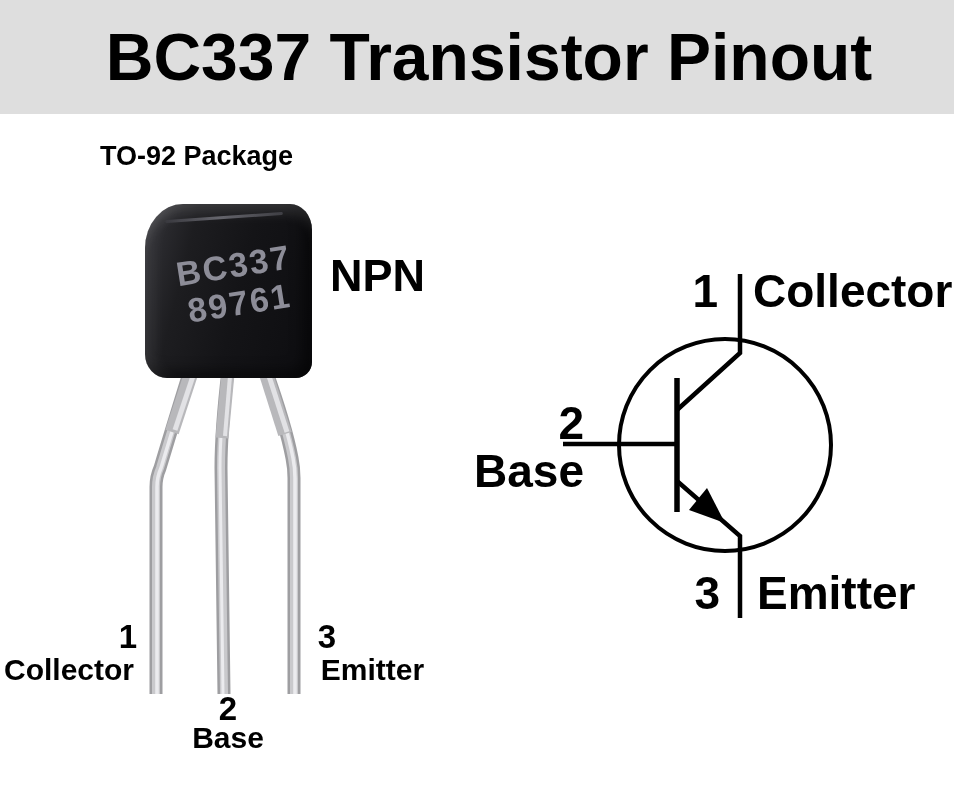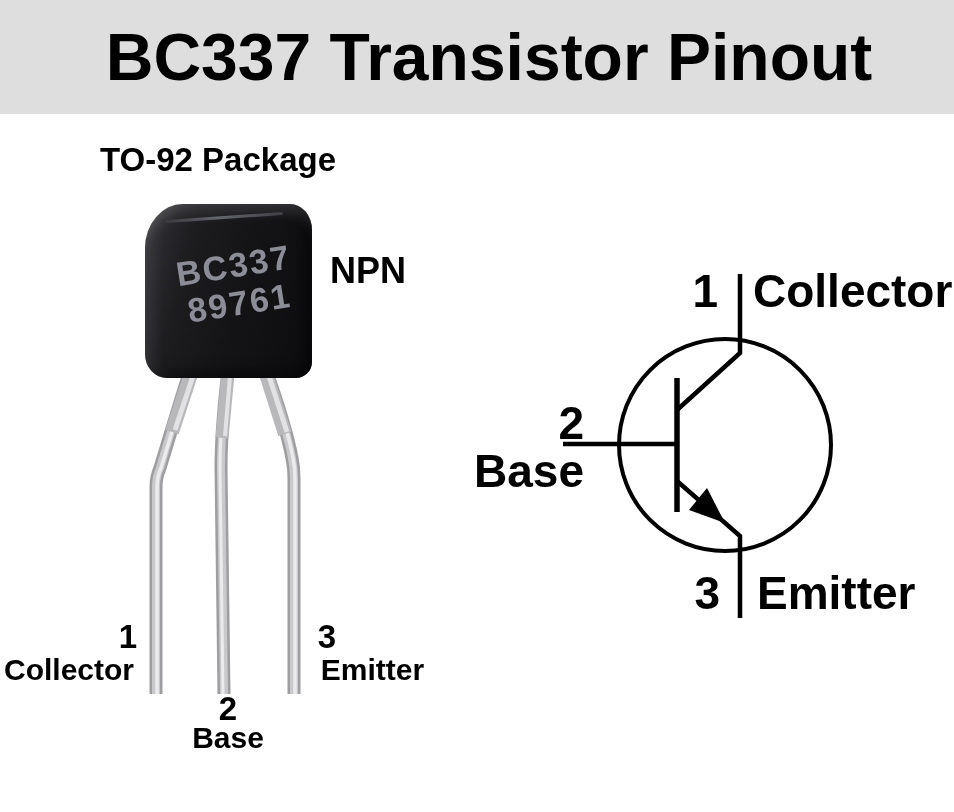--- a/index.html
+++ b/index.html
@@ -25,22 +25,22 @@
   }
   .banner h1 {
     margin: 0;
     font-size: 66px;
     font-weight: 700;
     letter-spacing: 0px;
     color: #000;
   }
   
   .label { position: absolute; z-index: 3; white-space: nowrap; }
-  .to92   { left: 100px; top: 141px; font-size: 33px; font-weight: 700; }
-  .npn    { left: 330px; top: 250px; font-size: 36px; font-weight: 700; }
+  .to92   { left: 100px; top: 141px; font-size: 27px; font-weight: 700; }
+  .npn    { left: 330px; top: 250px; font-size: 45px; font-weight: 700; }
 
   
   .ph-num  { font-size: 33px; font-weight: 700; text-align: center; }
   .ph-name { font-size: 30px; font-weight: 700; text-align: center; }
   .p1n { left: 103px; top: 618px; width: 50px; }
   .p1l { left: -2px;  top: 653px; width: 142px; }
   .p2n { left: 203px; top: 690px; width: 50px; }
   .p2l { left: 178px; top: 721px; width: 100px; }
   .p3n { left: 302px; top: 618px; width: 50px; }
   .p3l { left: 310px; top: 653px; width: 125px; }

